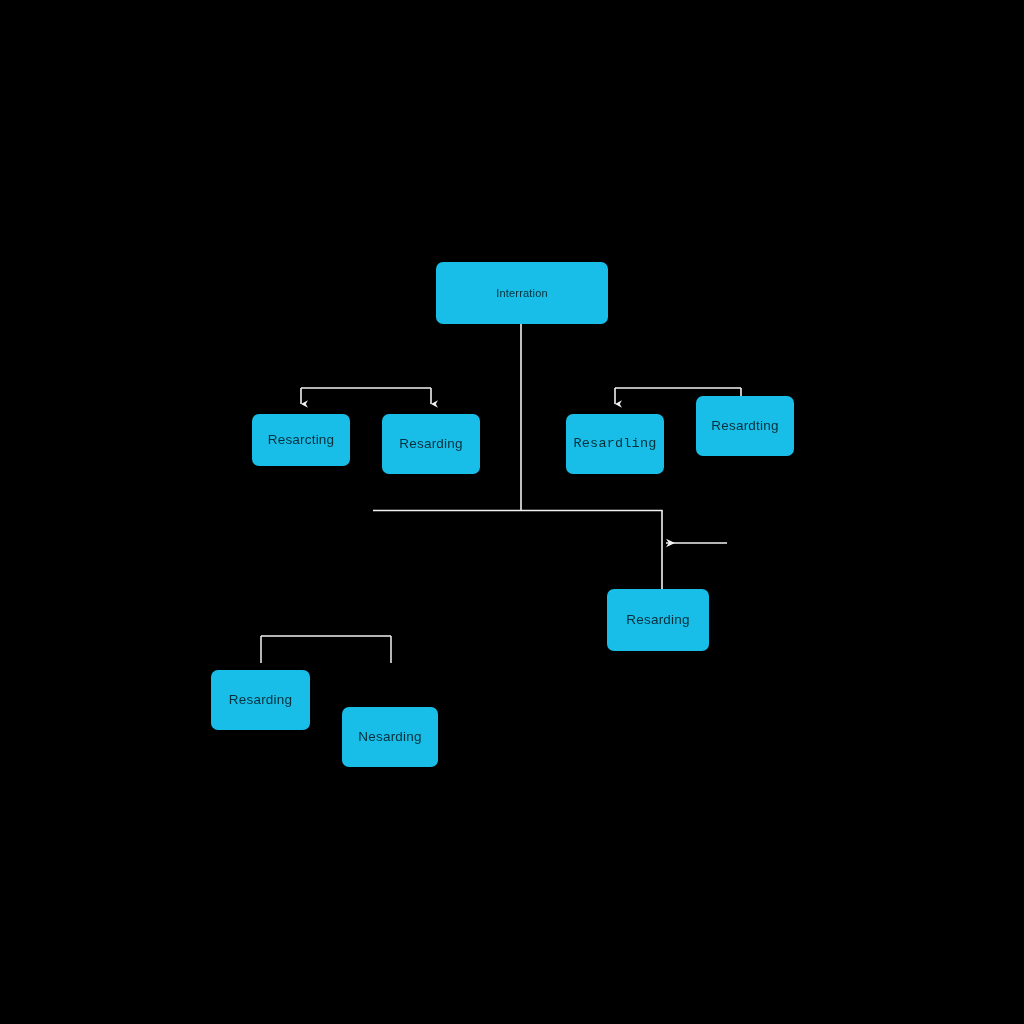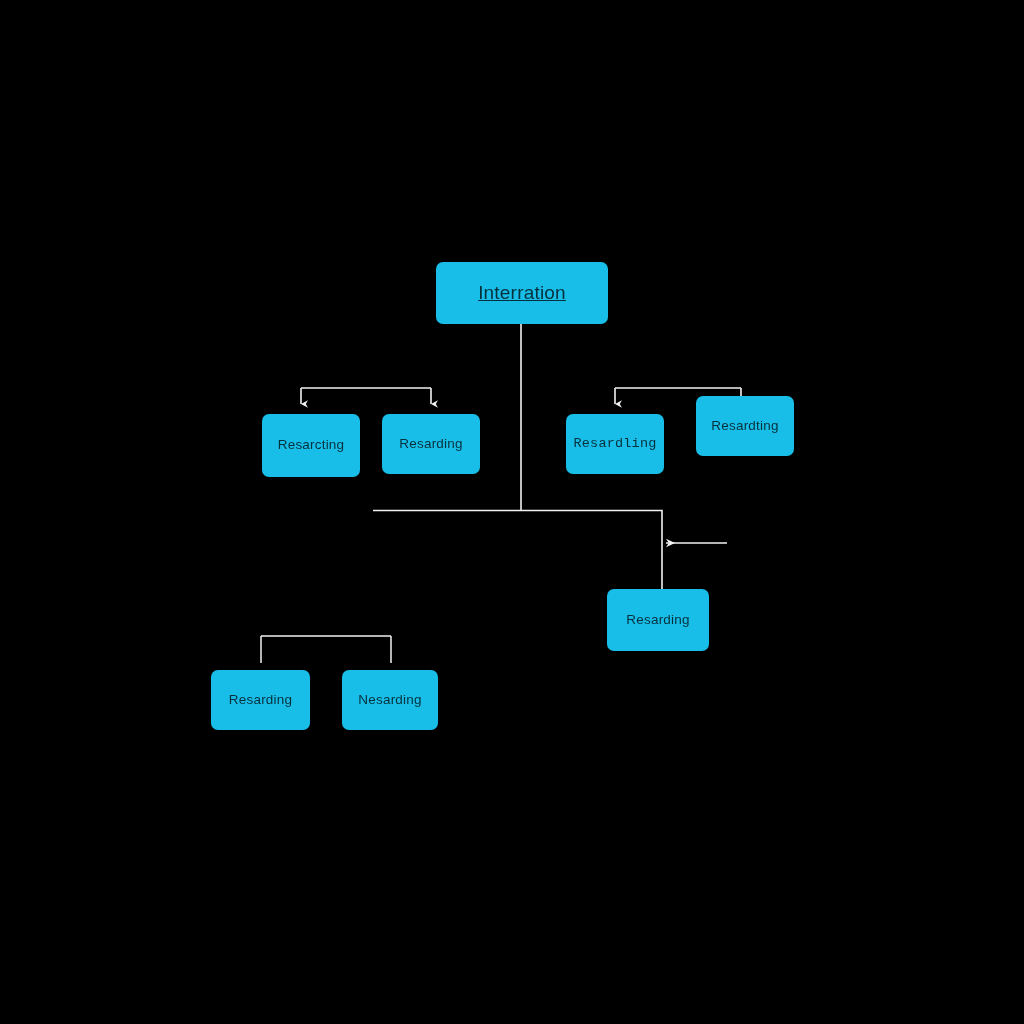--- a/index.html
+++ b/index.html
@@ -36,22 +36,21 @@
     justify-content: center;
     color: #06303c;
     font-size: 13.5px;
     font-family: "Liberation Sans", sans-serif;
     letter-spacing: 0.2px;
     text-align: center;
     line-height: 1.1;
     user-select: none;
   }
   .node.root {
-    font-size: 19px;
-    text-decoration: underline;
+    font-size: 11px;
   }
   .node.wide {
     font-size: 13.5px;
   }
 </style>
 </head>
 <body>
 
 <div id="canvas">
 
@@ -93,21 +92,21 @@
       <path d="M261,636 L261,663"></path>
       <path d="M261,636 L391,636"></path>
       <path d="M391,636 L391,663"></path>
     </g>
   </svg>
 
   <div class="node root" style="left:436px; top:262px; width:172px; height:62px;">
     <span>Interration</span>
   </div>
 
-  <div class="node" style="left:262px; top:414px; width:98px; height:63px;">
+  <div class="node" style="left:252px; top:414px; width:98px; height:52px;">
     <span>Resarcting</span>
   </div>
 
   <div class="node" style="left:382px; top:414px; width:98px; height:60px;">
     <span>Resarding</span>
   </div>
 
   <div class="node" style="left:566px; top:414px; width:98px; height:60px;font-family:Liberation Mono, monospace;">
     <span>Resardling</span>
   </div>
@@ -117,17 +116,17 @@
   </div>
 
   <div class="node wide" style="left:607px; top:589px; width:102px; height:62px;">
     <span>Resarding</span>
   </div>
 
   <div class="node" style="left:211px; top:670px; width:99px; height:60px;">
     <span>Resarding</span>
   </div>
 
-  <div class="node" style="left:342px; top:670px; width:96px; height:60px;">
+  <div class="node" style="left:342px; top:707px; width:96px; height:60px;">
     <span>Nesarding</span>
   </div>
 
 </div>
 
 </body></html>

